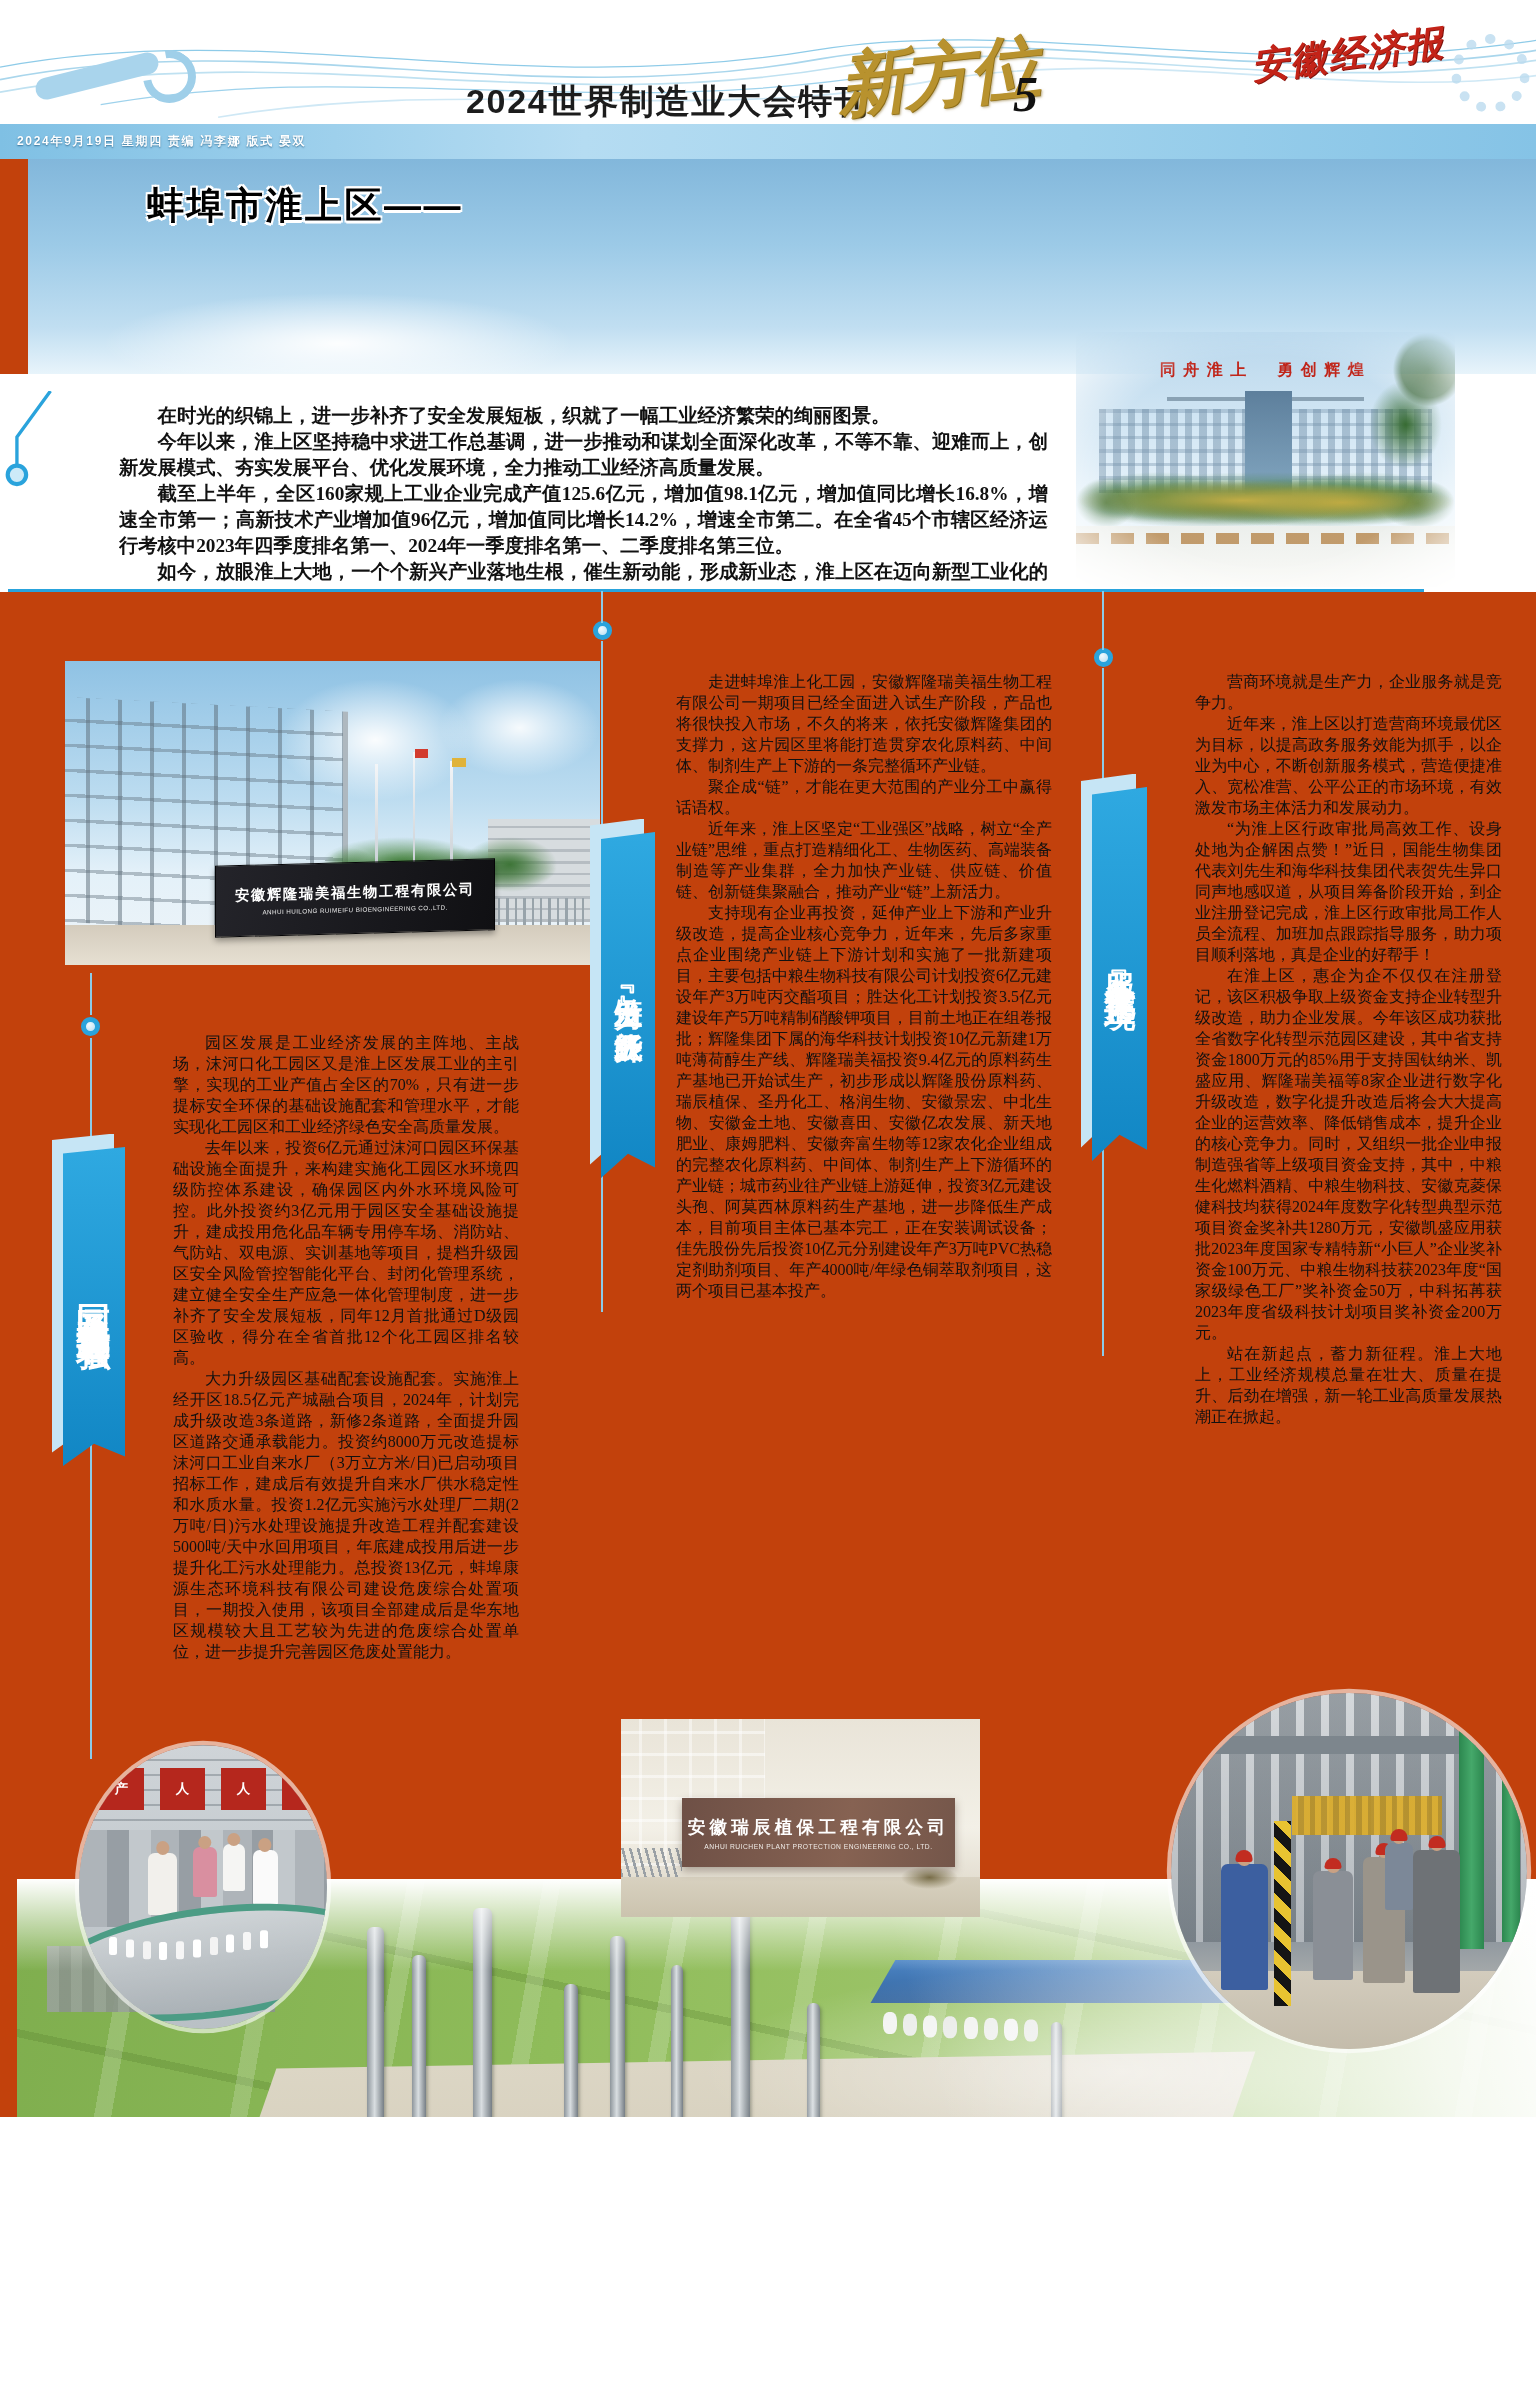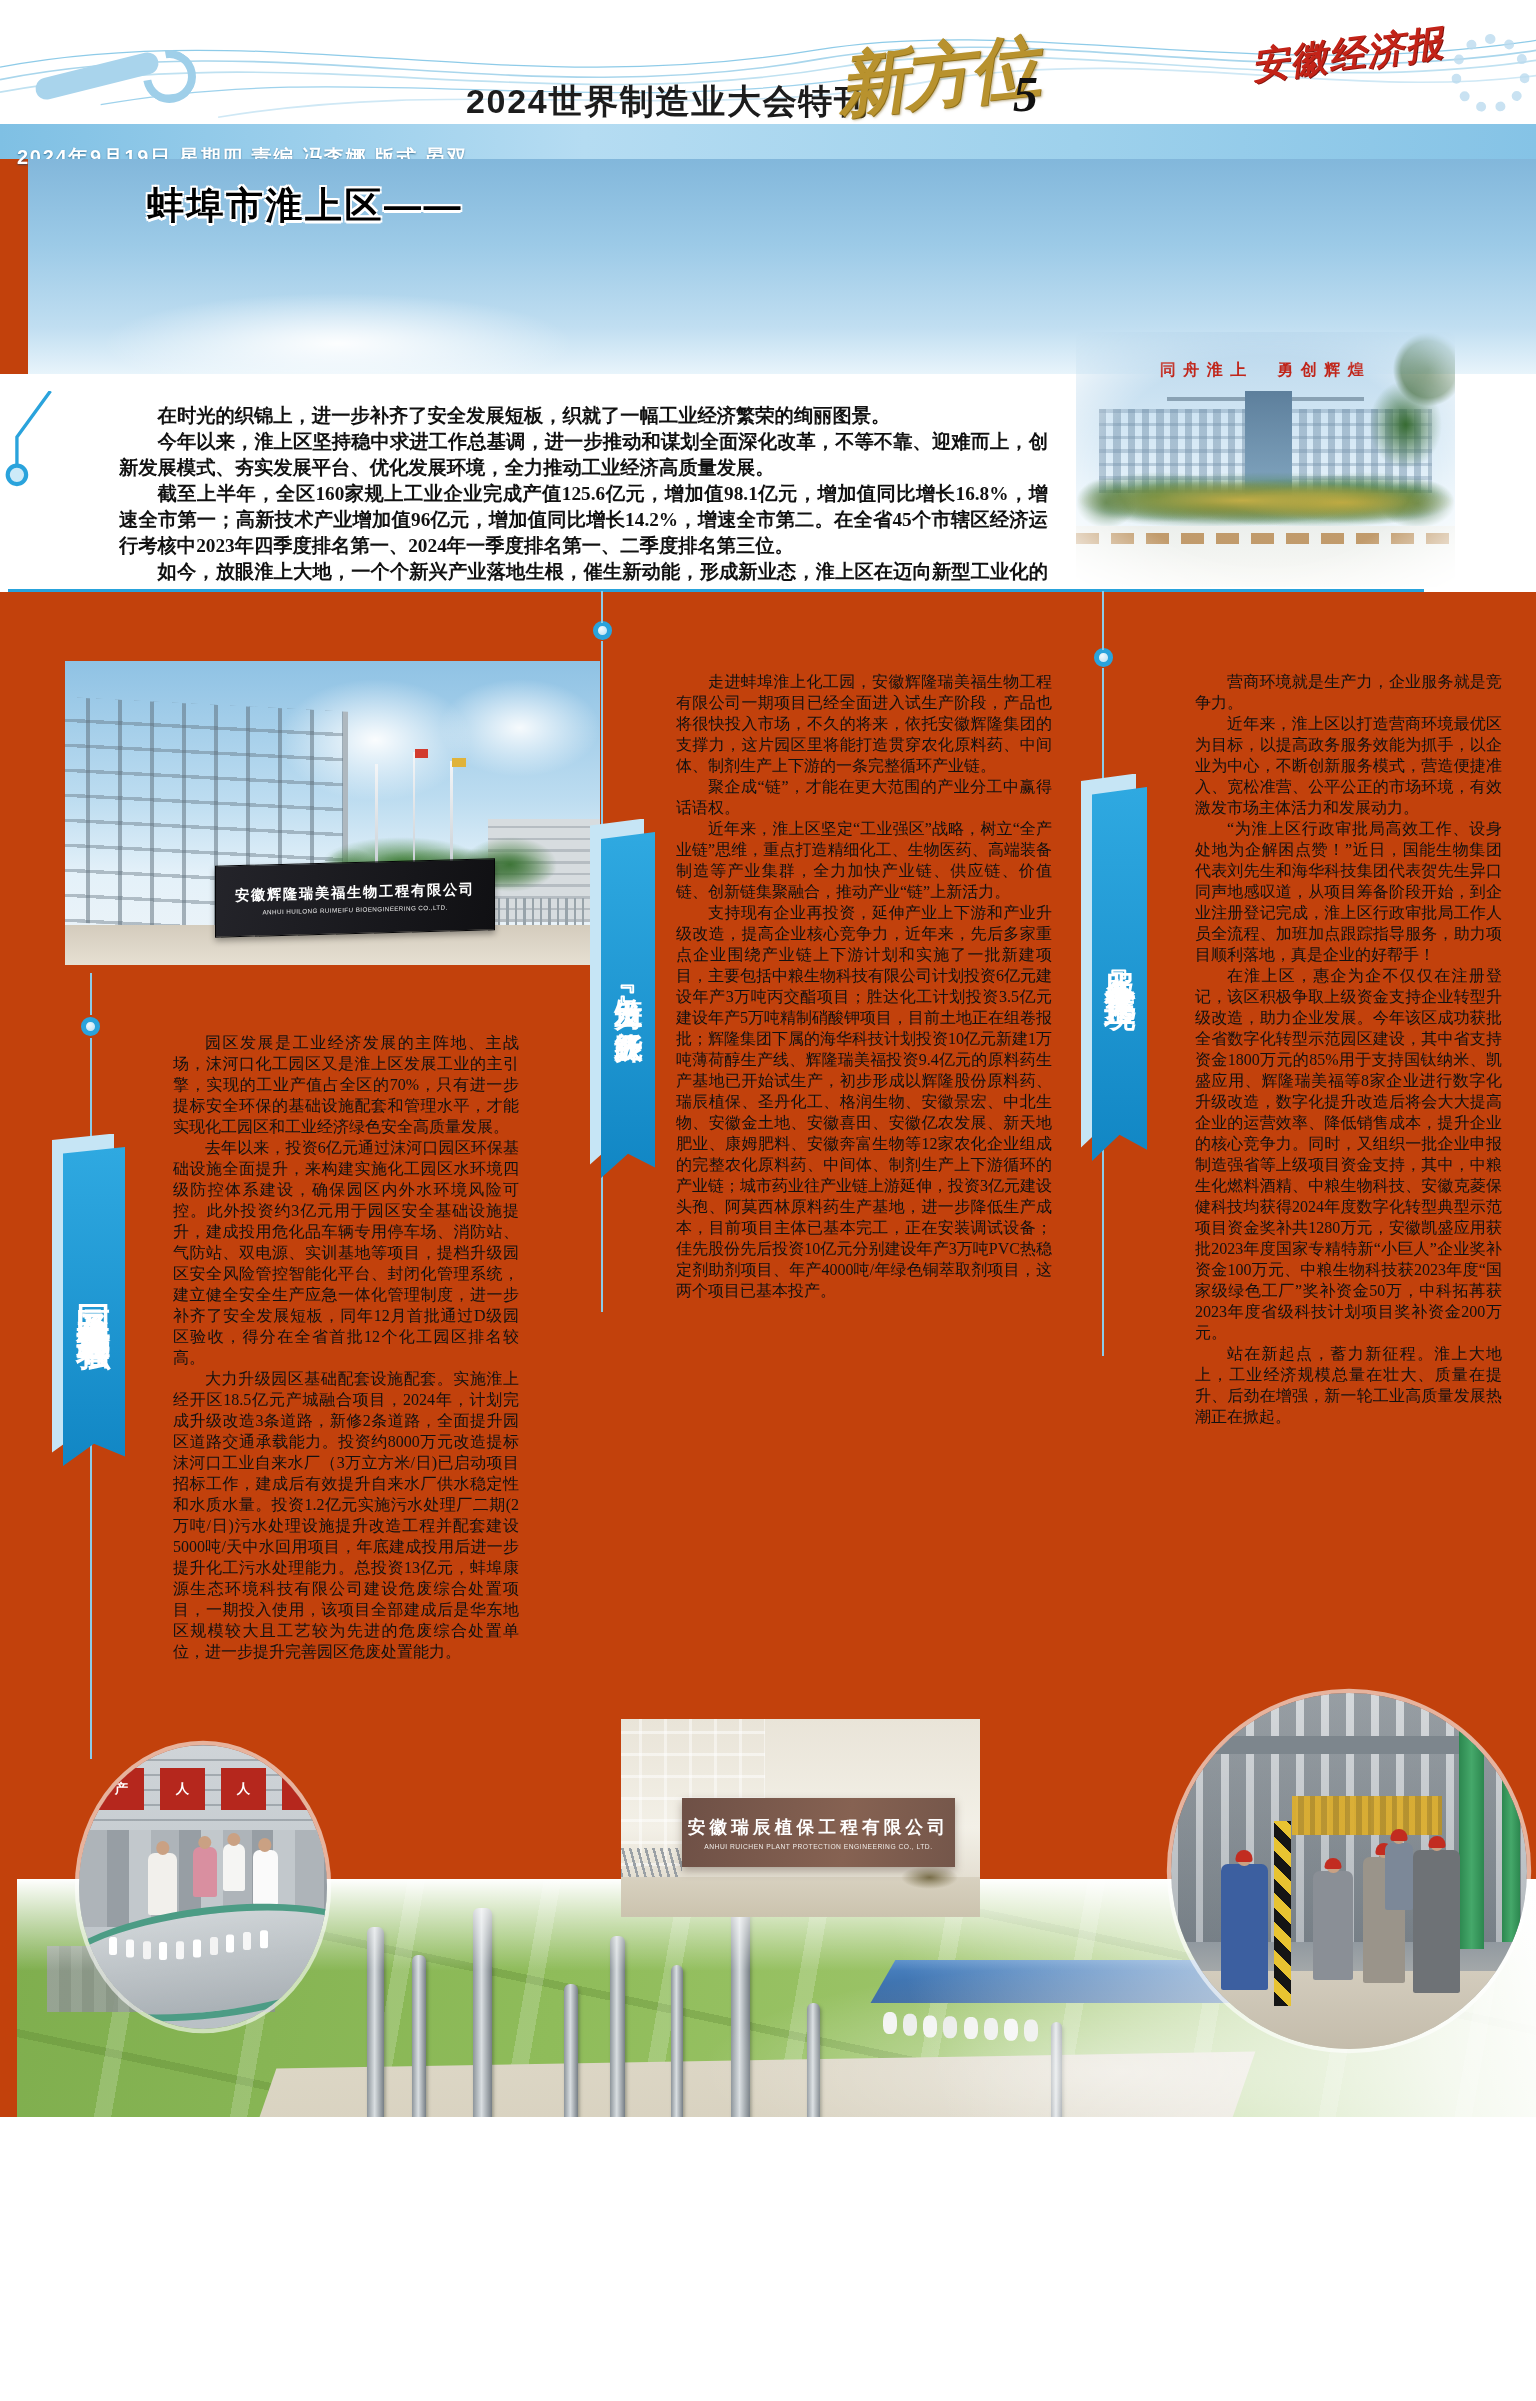--- a/index.html
+++ b/index.html
@@ -21,22 +21,22 @@
        text-shadow:0.8px 0.8px 0 #8a6a14,1.7px 1.7px 2.5px rgba(120,90,10,.5);}
   .page-num{position:absolute;left:1013px;top:65px;font-size:50px;font-weight:900;font-style:italic;color:#111;}
   .masthead{position:absolute;left:1251px;top:30px;font-size:37px;font-weight:900;font-style:italic;
        color:#c32318;transform:rotate(-7deg);letter-spacing:1.7px;text-shadow:0.8px 0.8px 0 #7e130c;}
   .gear{position:absolute;right:6.7px;top:34px;width:59px;height:59px;border-radius:50%;
        border:10px dotted #bcdcef;opacity:.8;}
 
   
   .datebar{position:absolute;left:0;top:124px;width:1537px;height:35px;
       background:linear-gradient(90deg,#7fc0e4,#b5dcf2 38%,#9ed1ec 70%,#85c3e6);}
-  .datebar span{position:absolute;left:17px;top:20px;font-family:"Liberation Sans",sans-serif;
-      font-size:20px;font-weight:700;color:#fff;letter-spacing:1.7px;
+  .datebar span{position:absolute;left:17px;top:9px;font-family:"Liberation Sans",sans-serif;
+      font-size:12px;font-weight:700;color:#fff;letter-spacing:1.7px;
       text-shadow:0 0.8px 1.7px rgba(10,70,110,.65);}
 
   
   .headline-block{position:absolute;left:0;top:159px;width:1537px;height:215px;
       background:linear-gradient(180deg,#82b7db 0%,#9ccae7 40%,#c0def1 78%,#e8f4fb 100%);margin-left:28px;}
   .cloud{position:absolute;left:75px;top:134px;width:470px;height:101px;
       background:radial-gradient(closest-side,rgba(255,255,255,.95),rgba(255,255,255,0));}
   .kicker{position:absolute;left:119px;top:22px;font-family:"Liberation Sans",sans-serif;
       font-size:37px;font-weight:900;color:#000;letter-spacing:2.5px;
       text-shadow:-1.7px -1.7px 0 #fff,1.7px -1.7px 0 #fff,-1.7px 1.7px 0 #fff,1.7px 1.7px 0 #fff,0 2.5px 0 #fff,0 -2.5px 0 #fff;}

